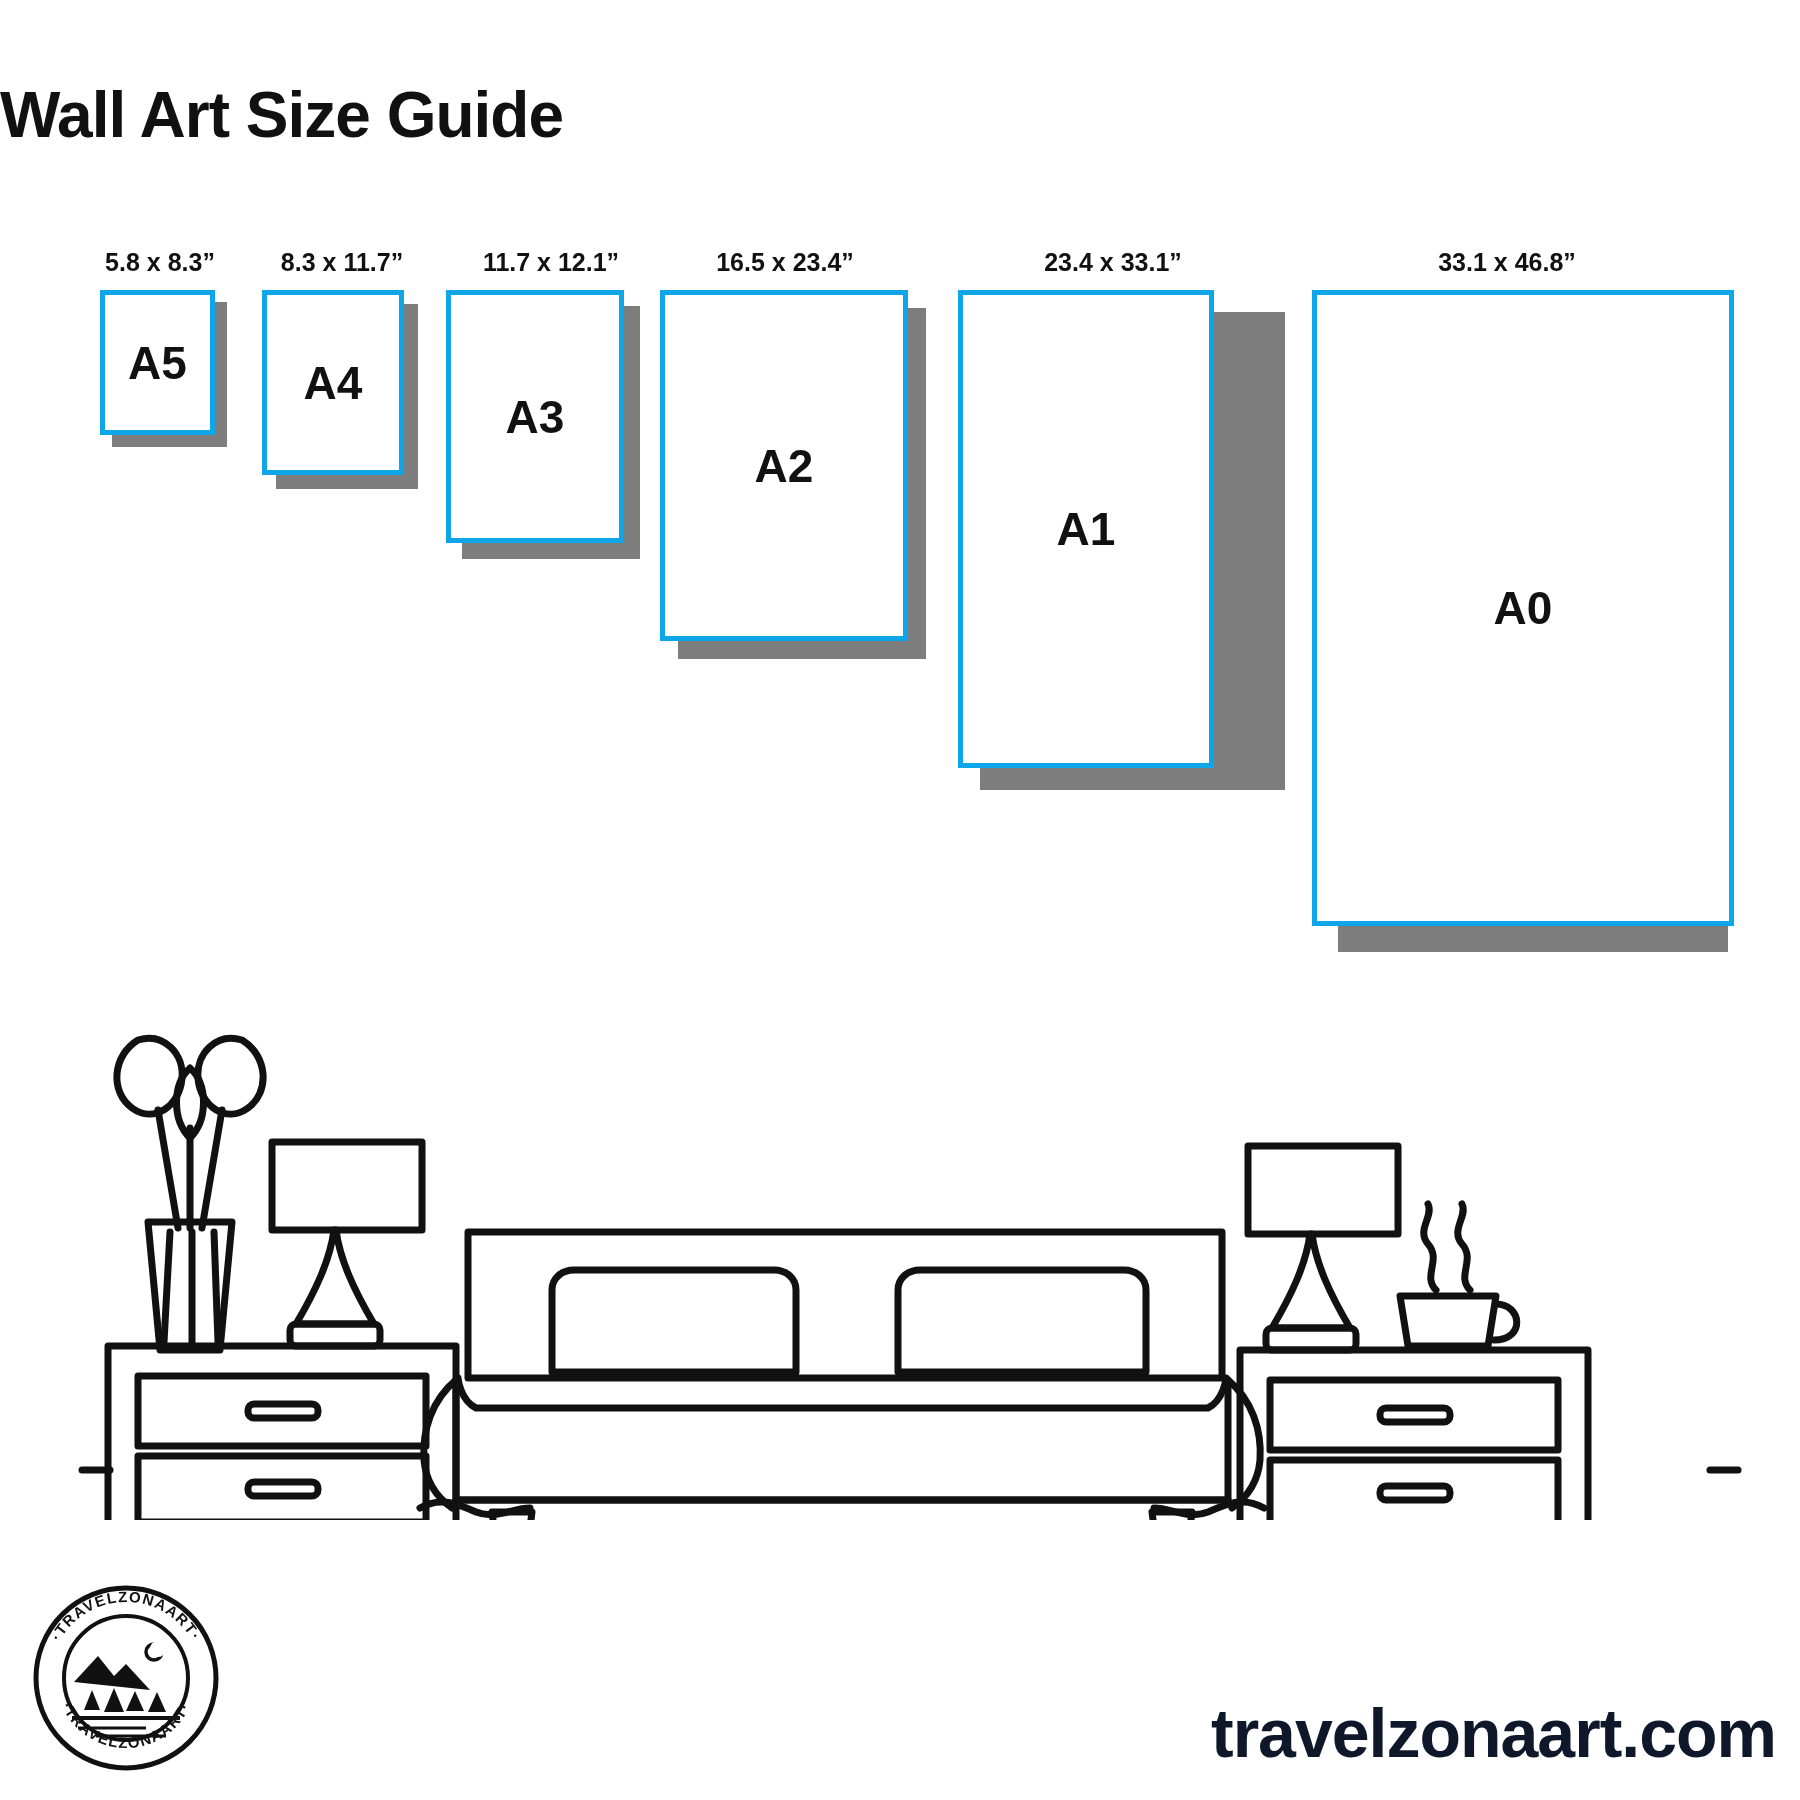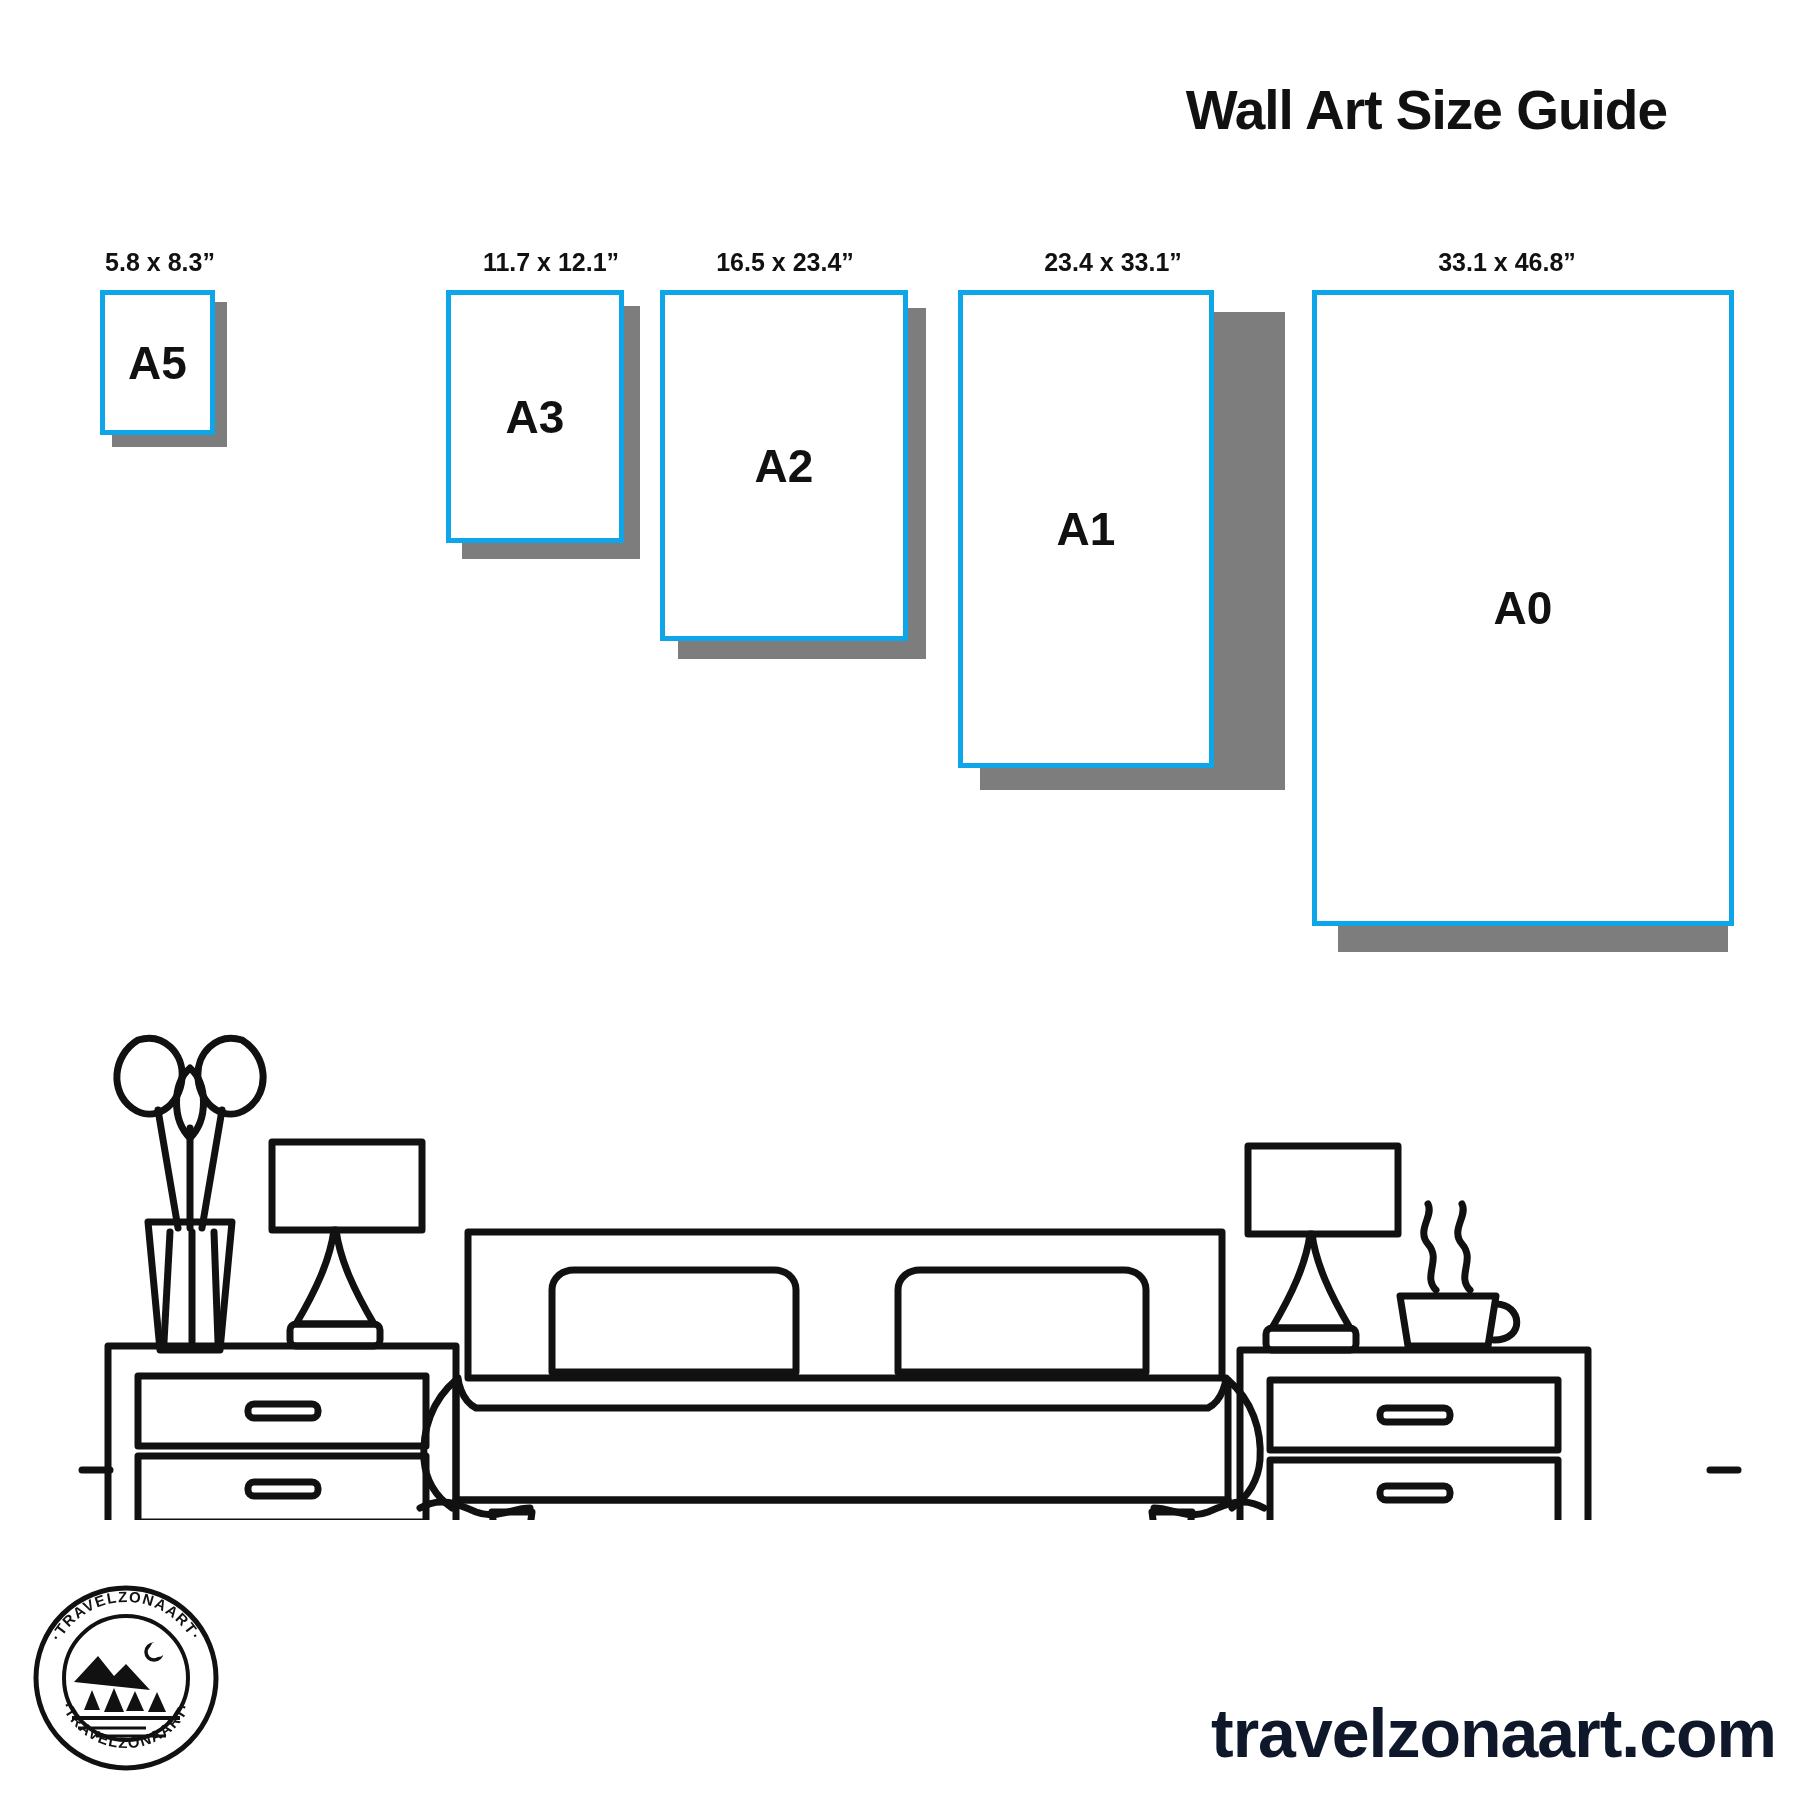--- a/index.html
+++ b/index.html
@@ -15,22 +15,22 @@
     color: #111111;
     overflow: hidden;
   }
 
   
   #title {
     position: absolute;
     top: 78px;
     left: 0;
     width: 1667px;
-    text-align: right;
-    font-size: 55px;
+    text-align: left;
+    font-size: 64px;
     font-weight: bold;
     letter-spacing: -1px;
     color: #111111;
   }
 
   
   #poster-row {
     position: absolute;
     left: 0;
     top: 0;
@@ -105,20 +105,27 @@
 <div id="poster-row">
 
   <div class="poster-group" style="left:100px; top:290px; width:120px; height:180px;">
     <div class="poster-label" style="top:-42px; left:-10px; width:140px;">5.8 x 8.3”</div>
     <div class="poster-shadow" style="left:12px; top:12px; width:115px; height:145px;"></div>
     <div class="poster-frame" style="left:0px; top:0px; width:115px; height:145px;">
       <span class="poster-name">A5</span>
     </div>
   </div>
 
+  <div class="poster-group" style="left:262px; top:290px; width:170px; height:230px;">
+    <div class="poster-label" style="top:-42px; left:-15px; width:190px;">8.3 x 11.7”</div>
+    <div class="poster-shadow" style="left:14px; top:14px; width:142px; height:185px;"></div>
+    <div class="poster-frame" style="left:0px; top:0px; width:142px; height:185px;">
+      <span class="poster-name">A4</span>
+    </div>
+  </div>
 
   <div class="poster-group" style="left:446px; top:290px; width:210px; height:300px;">
     <div class="poster-label" style="top:-42px; left:-15px; width:240px;">11.7 x 12.1”</div>
     <div class="poster-shadow" style="left:16px; top:16px; width:178px; height:253px;"></div>
     <div class="poster-frame" style="left:0px; top:0px; width:178px; height:253px;">
       <span class="poster-name">A3</span>
     </div>
   </div>
 
   <div class="poster-group" style="left:660px; top:290px; width:270px; height:380px;">

